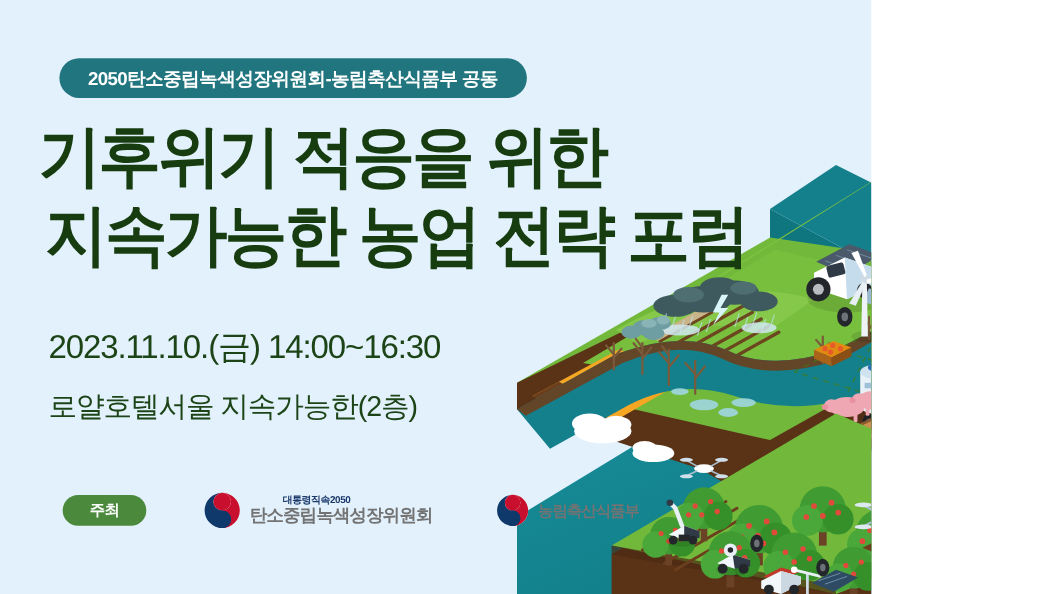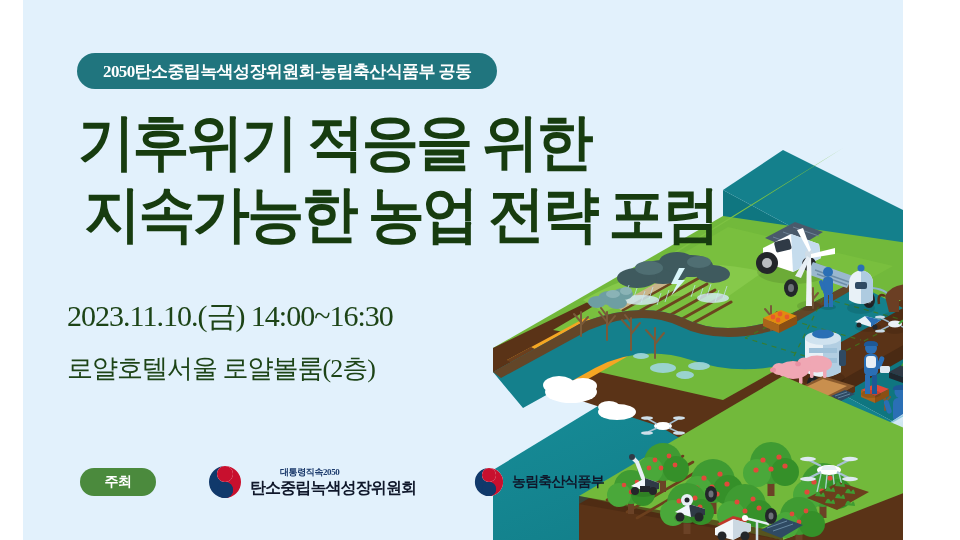--- a/index.html
+++ b/index.html
@@ -2,26 +2,25 @@
 <html lang="ko"><head>
 <meta charset="utf-8">
 <style>
   html, body {
     margin: 0;
     padding: 0;
     background: #ffffff;
   }
   #poster {
     position: relative;
-    width: 880px;
+    width: 792px;
     height: 540px;
     overflow: hidden;
     background: #e2f1fc;
-    font-family: Liberation Serif, serif;
-    margin-left: 23px;
+    font-family: Liberation Sans, sans-serif;
     -webkit-font-smoothing: antialiased;
   }
 
   
   #scene-layer {
     position: absolute;
     left: 0;
     top: 0;
     width: 960px;
     height: 540px;
@@ -54,21 +53,21 @@
     font-weight: bold;
     letter-spacing: -0.6px;
     display: flex;
     align-items: center;
     justify-content: center;
     white-space: nowrap;
   }
 
   .title-block {
     position: absolute;
-    left: 55px;
+    left: 35px;
     top: 104px;
     width: 900px;
   }
   .title-line {
     color: #173c0f;
     font-size: 57px;
     line-height: 72px;
     font-weight: bold;
     letter-spacing: -2.6px;
     white-space: nowrap;
@@ -95,21 +94,21 @@
     font-size: 26px;
     line-height: 34px;
     letter-spacing: -1.0px;
     white-space: nowrap;
   }
 
   
   .footer {
     position: absolute;
     left: 57px;
-    top: 465px;
+    top: 447px;
     display: flex;
     align-items: center;
     gap: 0;
   }
   .host-pill {
     width: 76px;
     height: 28px;
     border-radius: 14px;
     background: #4b8a3d;
     color: #ffffff;
@@ -131,21 +130,21 @@
   .org-text { display: flex; flex-direction: column; justify-content: center; }
   .org-sup {
     color: #1b3a6b;
     font-size: 9px;
     font-weight: bold;
     letter-spacing: -0.4px;
     line-height: 11px;
     padding-left: 30px;
   }
   .org-name {
-    color: #0f172a;
+    color: #737373;
     font-size: 16px;
     font-weight: bold;
     letter-spacing: -0.9px;
     line-height: 20px;
     white-space: nowrap;
   }
   .org.second .org-name { font-size: 14px; }
 </style>
 </head>
 <body>
@@ -894,21 +893,21 @@
       <span>2050탄소중립녹색성장위원회-농림축산식품부 공동</span>
     </div>
 
     <div class="title-block">
       <div class="title-line l1">기후위기 적응을 위한</div>
       <div class="title-line l2">지속가능한 농업 전략 포럼</div>
     </div>
 
     <div class="meta-block">
       <div class="meta-date">2023.11.10.(금)  14:00~16:30</div>
-      <div class="meta-venue">로얄호텔서울 로얄볼룸(2층)</div>
+      <div class="meta-venue">로얄호텔서울 지속가능한(2층)</div>
     </div>
 
     <div class="footer">
 
       <div class="host-pill">
         <span>주최</span>
       </div>
 
       <div class="org first">
         <svg class="org-mark" width="34" height="34" viewBox="0 0 34 34">

